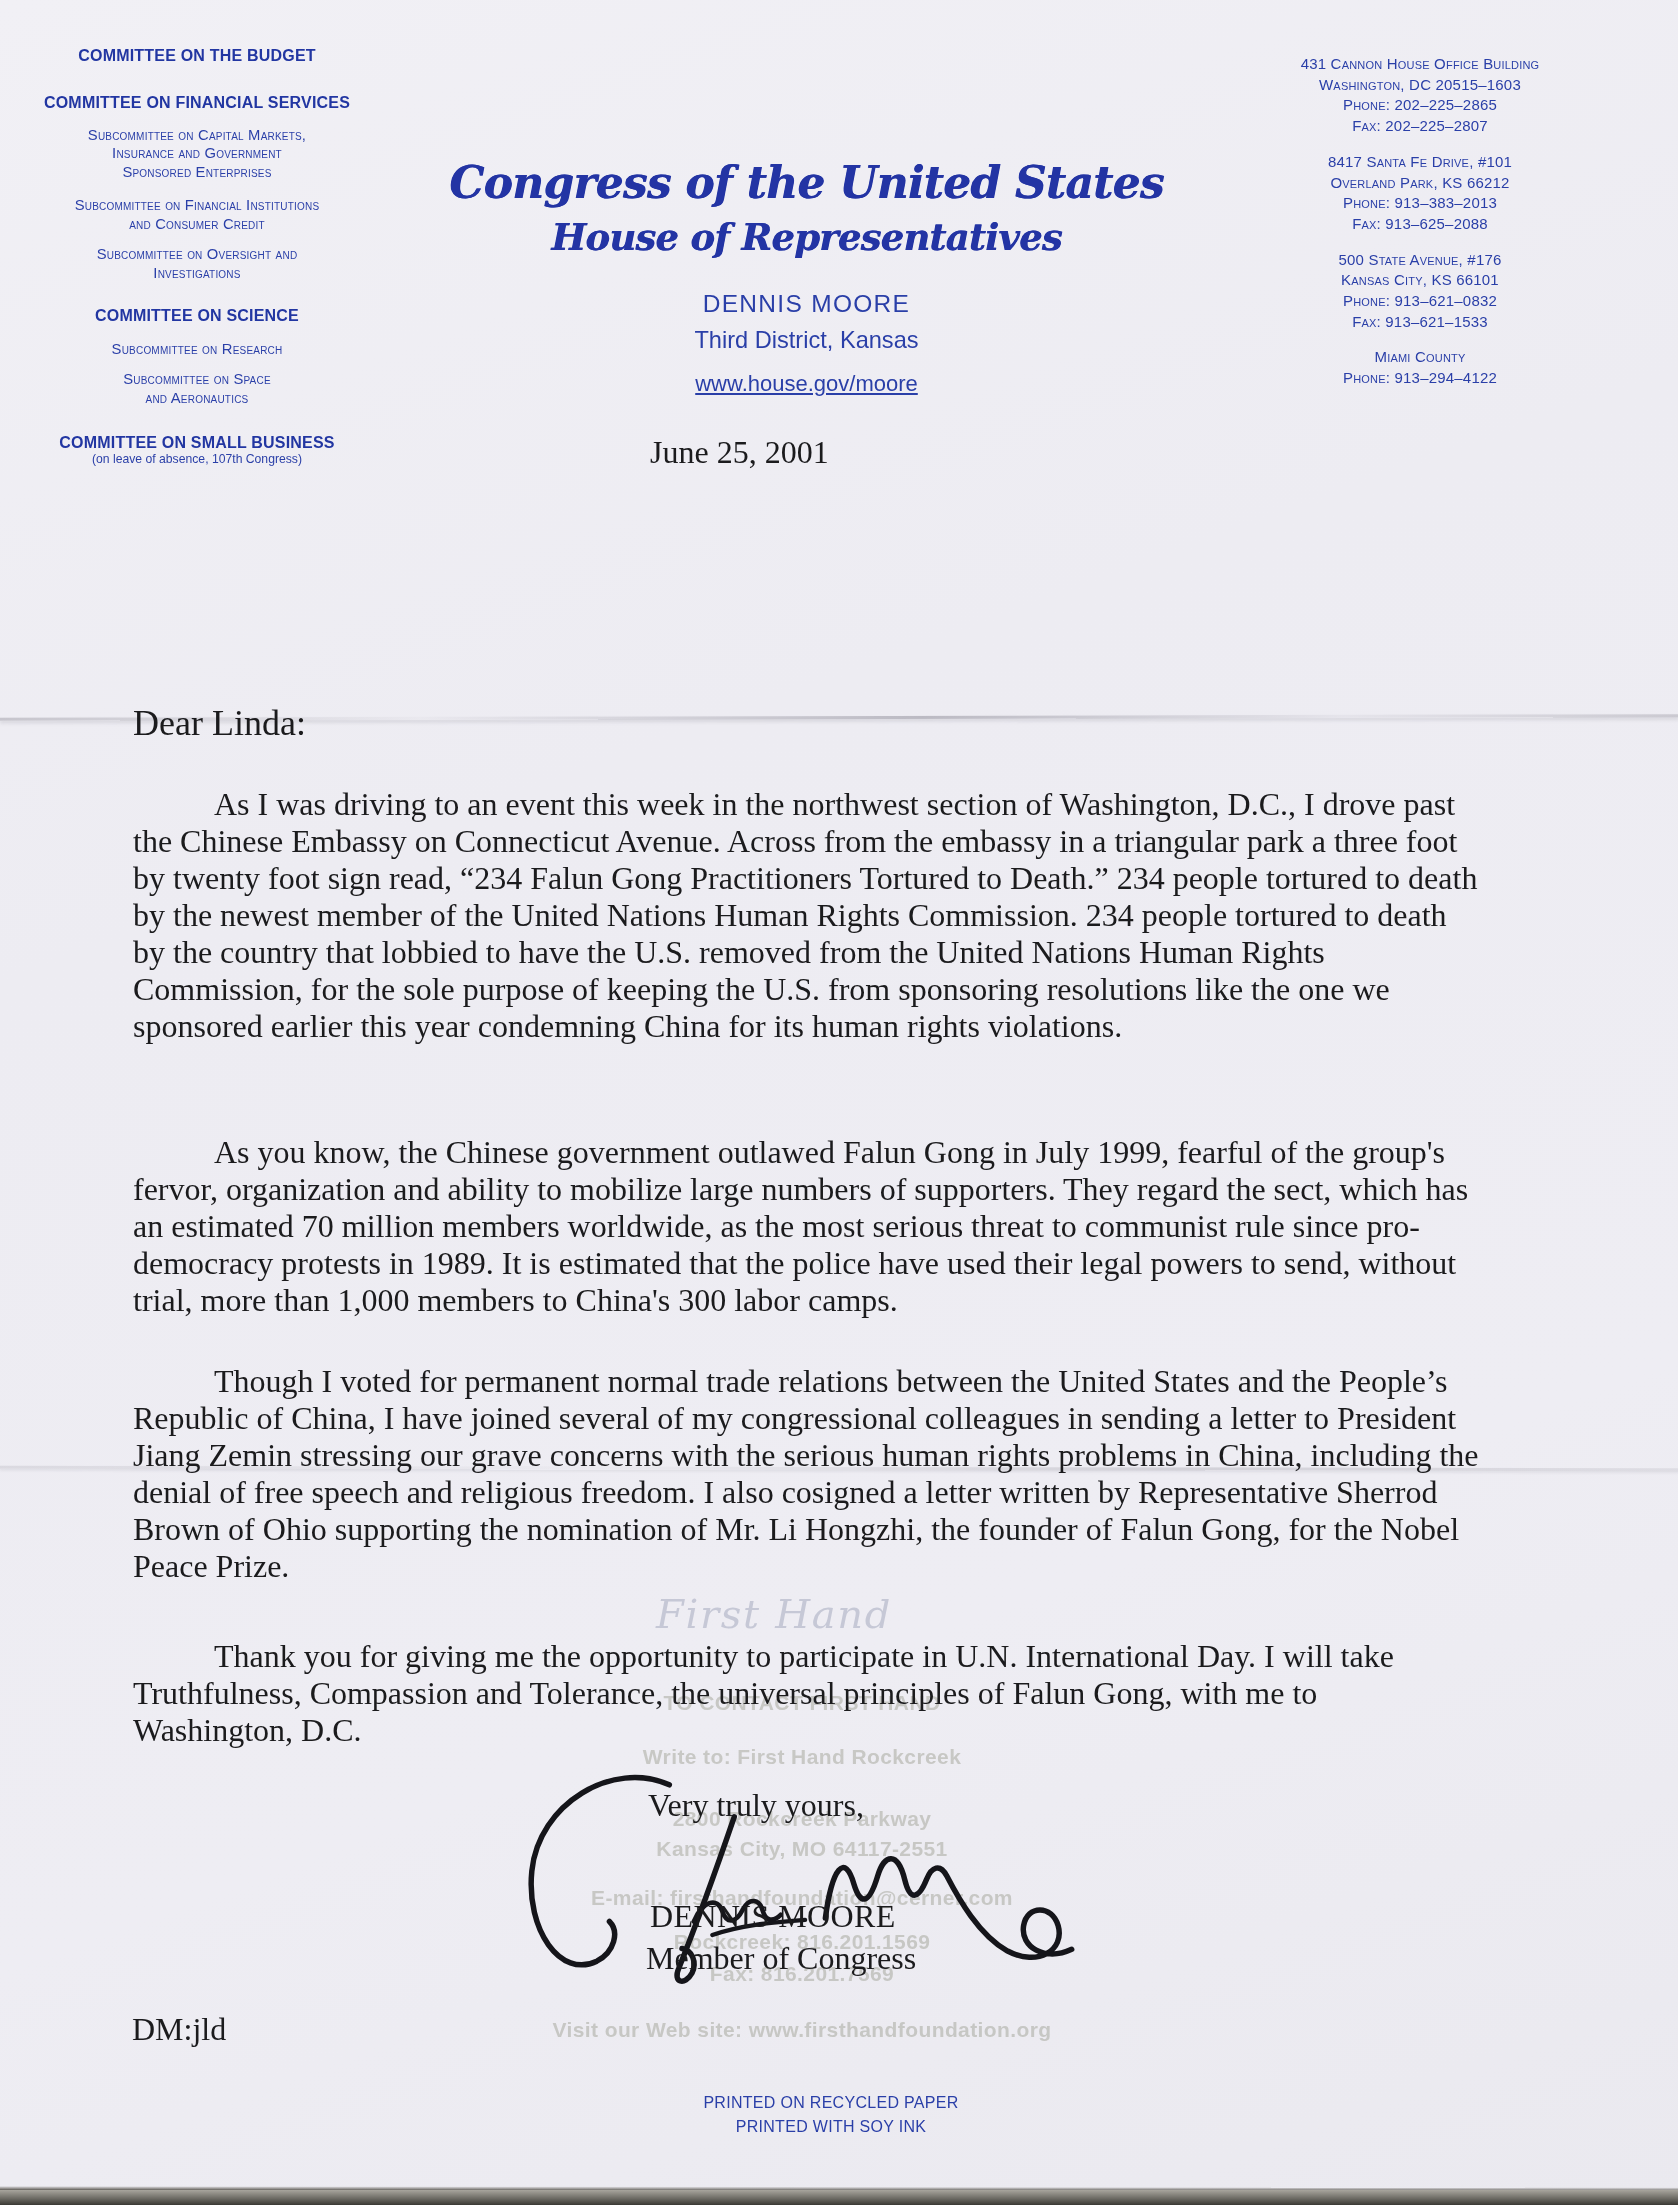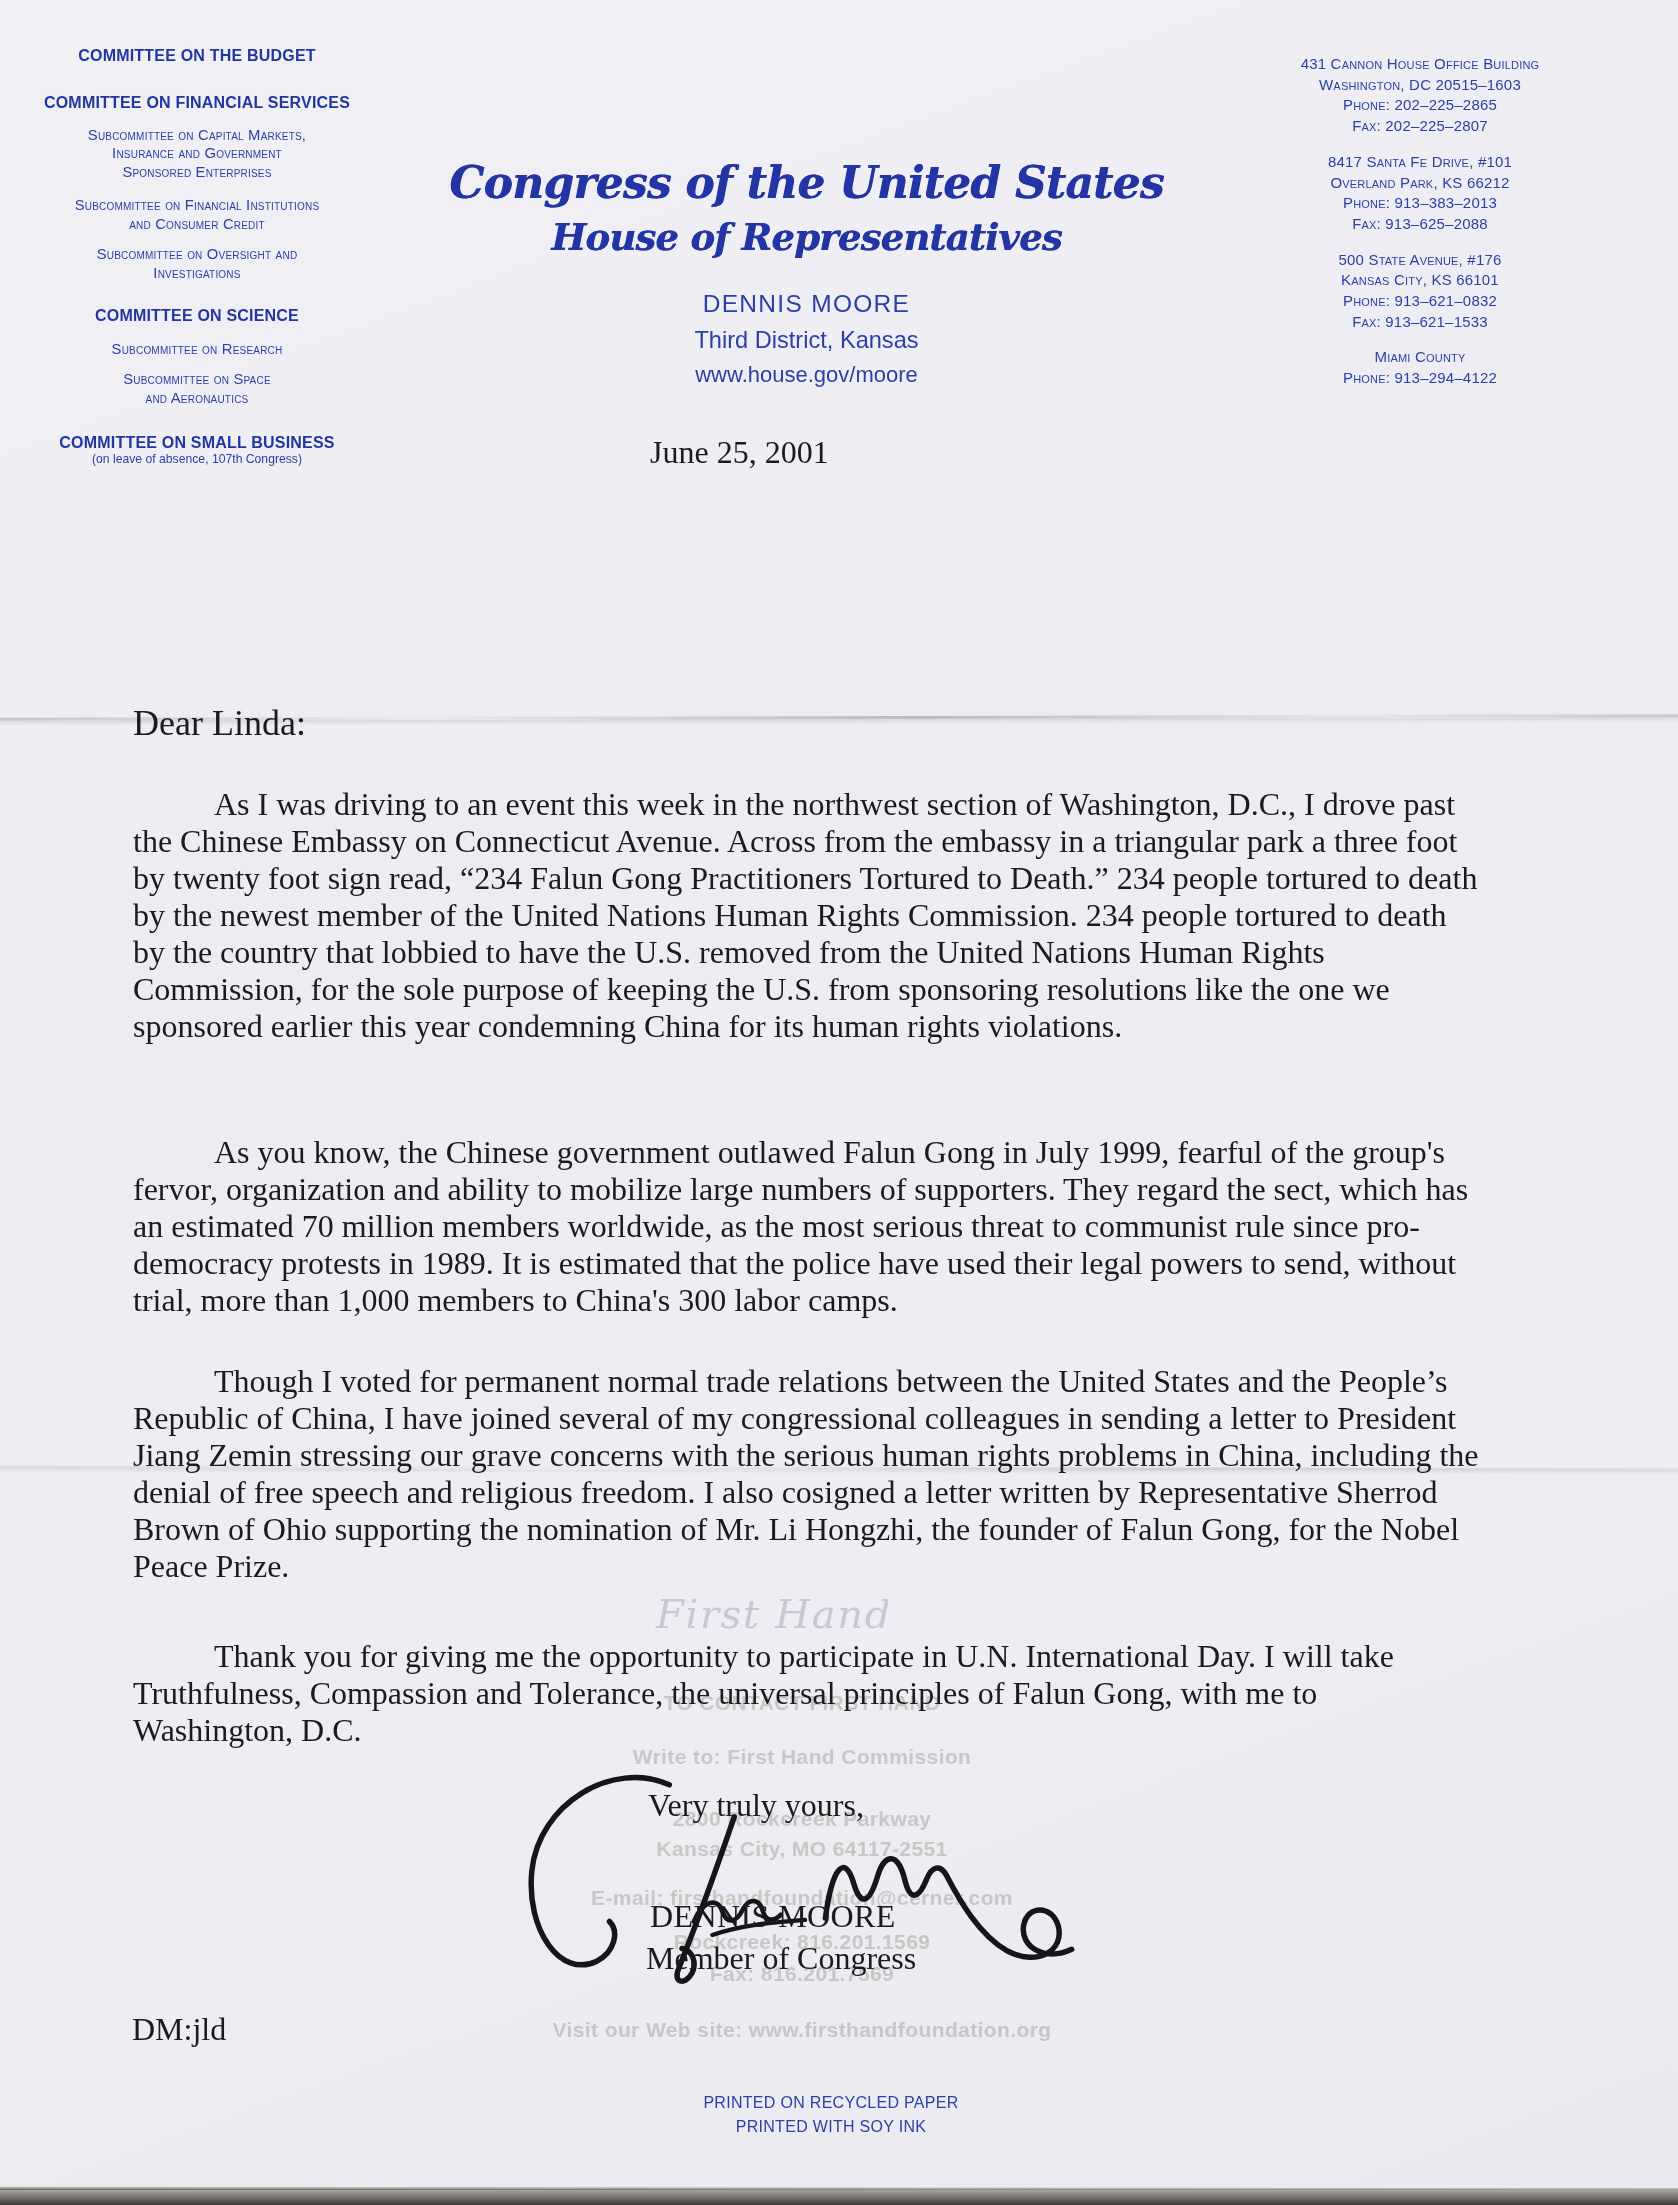--- a/index.html
+++ b/index.html
@@ -18,21 +18,21 @@
   
   .offices { position:absolute; left:1238px; top:54px; width:364px; text-align:center; color:#2a3fa8; }
   .office { margin-bottom:15px; }
   .of-line { font-size:15px; line-height:20.7px; font-variant:small-caps; letter-spacing:0.2px; }
   
   .masthead { position:absolute; left:422px; top:159px; width:769px; text-align:center; color:#2334a4; }
   .org1 { font-family:"DejaVu Serif", serif; font-weight:bold; font-style:italic; font-size:44px; line-height:47px; letter-spacing:-0.8px; text-shadow:0.5px 0 0 currentColor; }
   .org2 { font-family:"DejaVu Serif", serif; font-weight:bold; font-style:italic; font-size:37px; line-height:42px; margin-top:10px; letter-spacing:-0.8px; text-shadow:0.5px 0 0 currentColor; }
   .mh-name { font-size:24.5px; line-height:29px; margin-top:31px; letter-spacing:1.3px; font-weight:500; color:#2a3fa8; }
   .mh-district { font-size:23.6px; line-height:27px; margin-top:9.3px; color:#2a3fa8; }
-  .mh-site { font-size:22px; line-height:25px; margin-top:8px; color:#2a3fa8; }
+  .mh-site { font-size:22px; line-height:25px; margin-top:17px; color:#2a3fa8;text-decoration:underline; }
   
   .typed { font-family:"Liberation Serif", serif; color:#1b1b1d; }
   .date { position:absolute; left:650px; top:434px; font-size:32px; }
   .salutation { position:absolute; left:133px; top:702px; font-size:36px; }
   .para { position:absolute; left:133px; width:1346px; font-size:32px; line-height:37px; text-indent:81px; }
   #p1{top:786px} #p2{top:1134px} #p3{top:1363px} #p4{top:1638px}
   .valediction { position:absolute; left:648px; top:1787px; font-size:32px; }
   .signer-name { position:absolute; left:650px; top:1898px; font-size:32px; letter-spacing:0.4px; }
   .signer-title { position:absolute; left:646px; top:1940px; font-size:32px; }
   .initials { position:absolute; left:132px; top:2011px; font-size:32px; }
@@ -55,21 +55,21 @@
   .scan-bed { position:absolute; left:0; top:2190px; width:100%; height:15px;
     background:linear-gradient(#a8a59d, #6e6c65 55%, #3a3934); }
 </style>
 </head>
 <body>
 
 <div id="page">
 
   <div class="bleed-script">First Hand</div>
   <div class="bleed" style="top:1691px">TO CONTACT FIRST HAND</div>
-  <div class="bleed" style="top:1745px">Write to: First Hand Commission</div>
+  <div class="bleed" style="top:1745px">Write to: First Hand Rockcreek</div>
   <div class="bleed" style="top:1807px">2800 Rockcreek Parkway</div>
   <div class="bleed" style="top:1837px">Kansas City, MO 64117-2551</div>
   <div class="bleed" style="top:1886px">E-mail: firsthandfoundation@cerner.com</div>
   <div class="bleed" style="top:1930px">Rockcreek: 816.201.1569</div>
   <div class="bleed" style="top:1962px">Fax: 816.201.7569</div>
   <div class="bleed" style="top:2018px">Visit our Web site: www.firsthandfoundation.org</div>
 
   <div class="committees">
     <div class="cm-bold">COMMITTEE ON THE BUDGET</div>
     <div class="cm-bold mt33">COMMITTEE ON FINANCIAL SERVICES</div>

